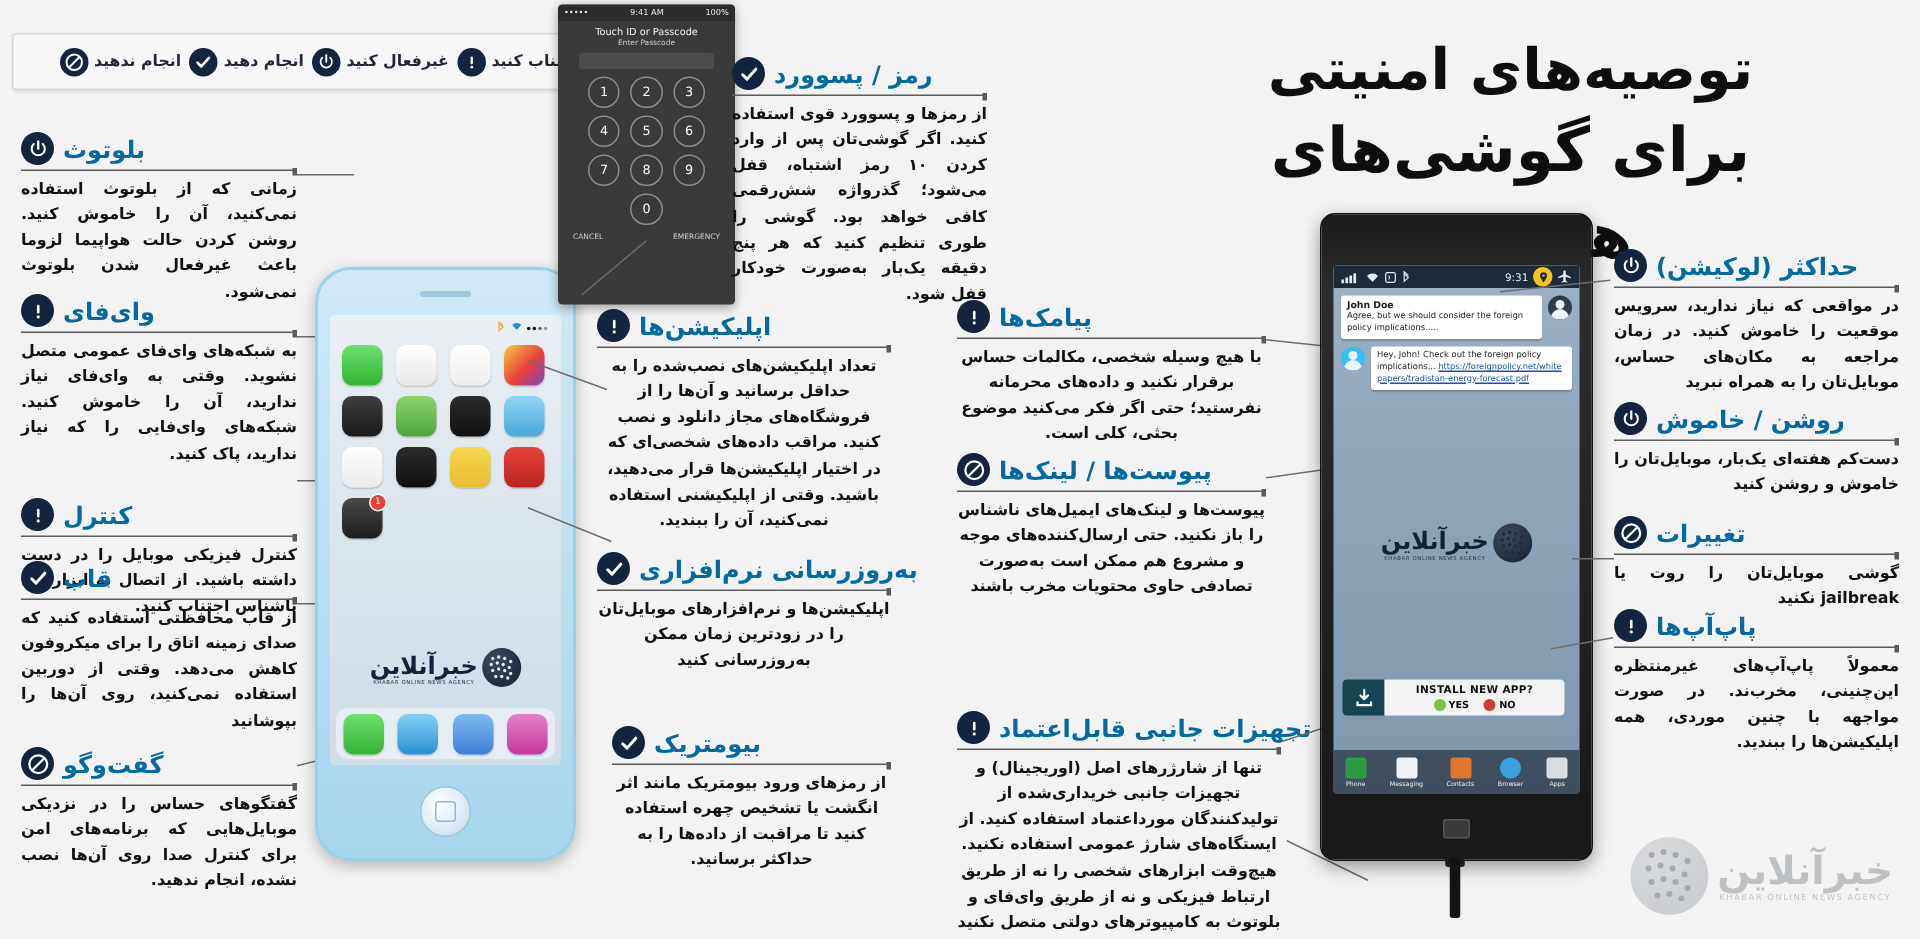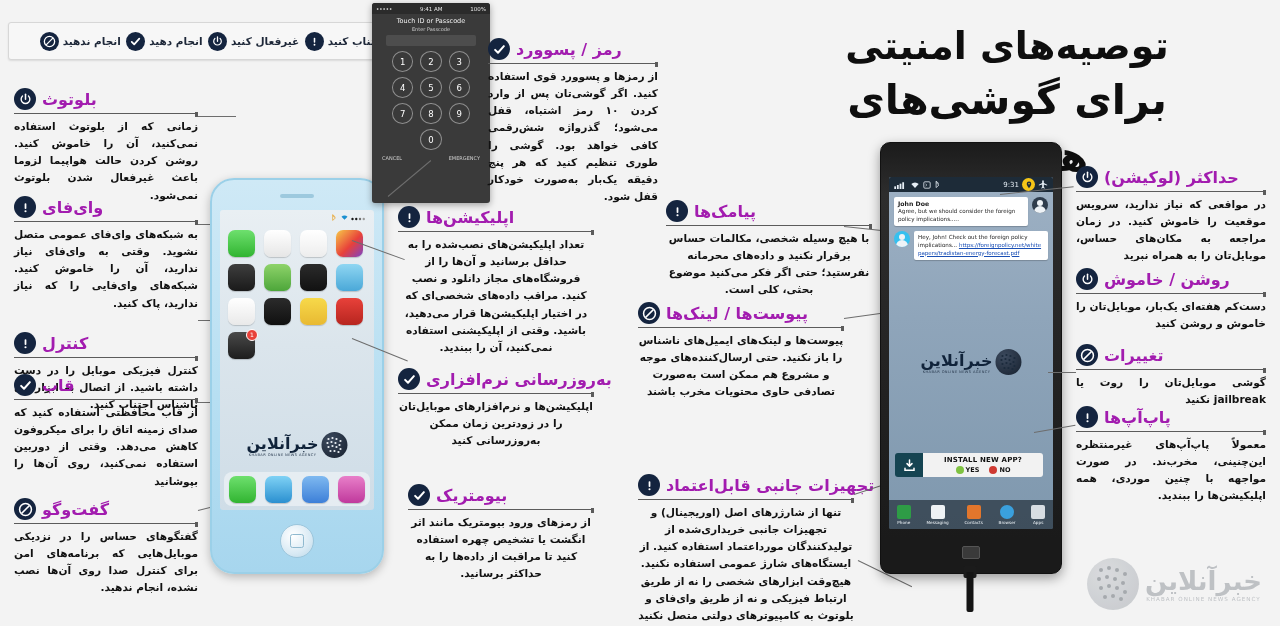--- a/index.html
+++ b/index.html
@@ -25,21 +25,21 @@
   
   .ic{width:22px;height:22px;border-radius:50%;background:#14243f;
       display:inline-flex;align-items:center;justify-content:center;flex:0 0 auto;}
   .ic svg{display:block;}
   .ic.sm{width:19px;height:19px;}
 
   
   .tip{position:absolute;}
   .tip-head{display:flex;flex-direction:row-reverse;align-items:center;gap:6px;}
   .tip-title{
-    color:#a21caf;font-size:16px;font-weight:700;letter-spacing:-.2px;white-space:nowrap;
+    color:#0369a1;font-size:16px;font-weight:700;letter-spacing:-.2px;white-space:nowrap;
   }
   .tip-rule{height:0;border-top:1px solid #5b5b5b;margin:3px 0 4px 0;position:relative;}
   .tip-rule:after{content:"";position:absolute;right:0;top:-2px;width:3px;height:5px;background:#5b5b5b;}
   .tip-body{
     font-size:10.6px;line-height:1.62;color:#111;font-weight:700;text-align:justify;
   }
   .tip-body.center{text-align:center;}
 
   
   .leader{position:absolute;border-color:#6d6d6d;pointer-events:none;}
@@ -426,21 +426,21 @@
       <span class="tip-title">بیومتریک</span>
     </div>
     <div class="tip-rule"></div>
     <div class="tip-body center">از رمزهای ورود بیومتریک مانند اثر انگشت یا تشخیص چهره استفاده کنید تا مراقبت از داده‌ها را به حداکثر برسانید.</div>
   </div>
 
   <div class="leader" style="left:352px;top:240px;width:56px;height:1px;background:#6d6d6d;transform:rotate(20deg);transform-origin:left center;"></div>
   <div class="leader" style="left:352px;top:338px;width:60px;height:1px;background:#6d6d6d;transform:rotate(22deg);transform-origin:left center;"></div>
   <div class="leader" style="left:388px;top:196px;width:56px;height:1px;background:#6d6d6d;transform:rotate(-40deg);transform-origin:left center;"></div>
 
-  <div class="tip" style="left:638px;top:200px;width:206px;margin-left:28px;">
+  <div class="tip" style="left:638px;top:200px;width:206px;">
     <div class="tip-head">
       <span class="ic">
         <svg width="15" height="15" viewBox="0 0 24 24">
             <rect x="10.6" y="5" width="2.8" height="9.4" rx="1.3" fill="#fff"></rect>
             <circle cx="12" cy="18" r="1.7" fill="#fff"></circle>
           </svg>
       </span>
       <span class="tip-title">پیامک‌ها</span>
     </div>
     <div class="tip-rule"></div>

